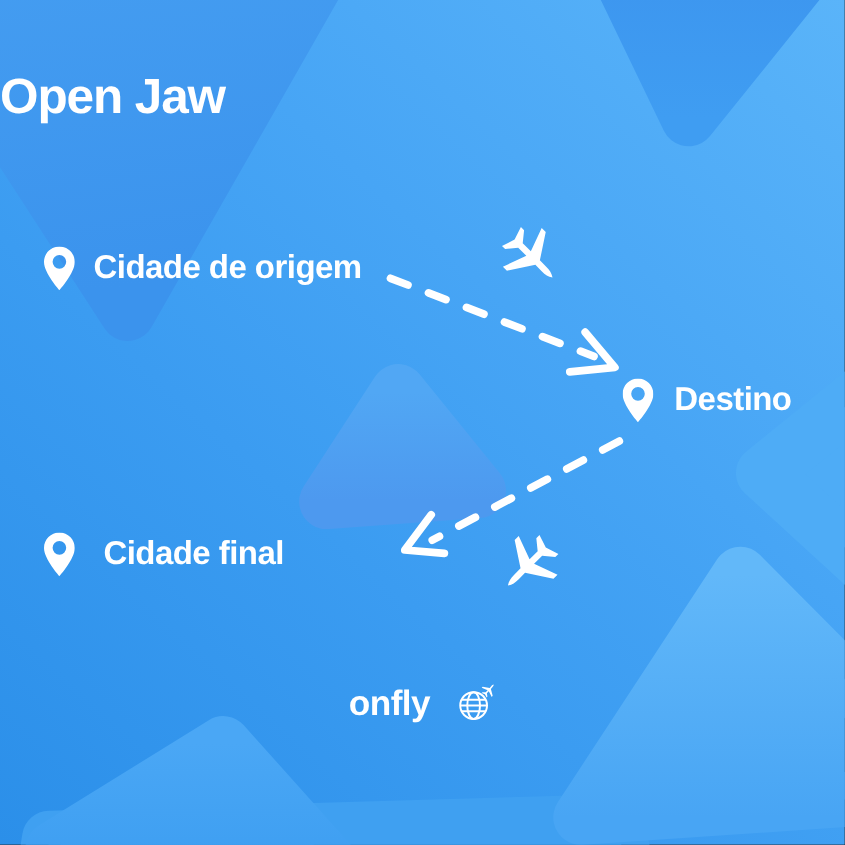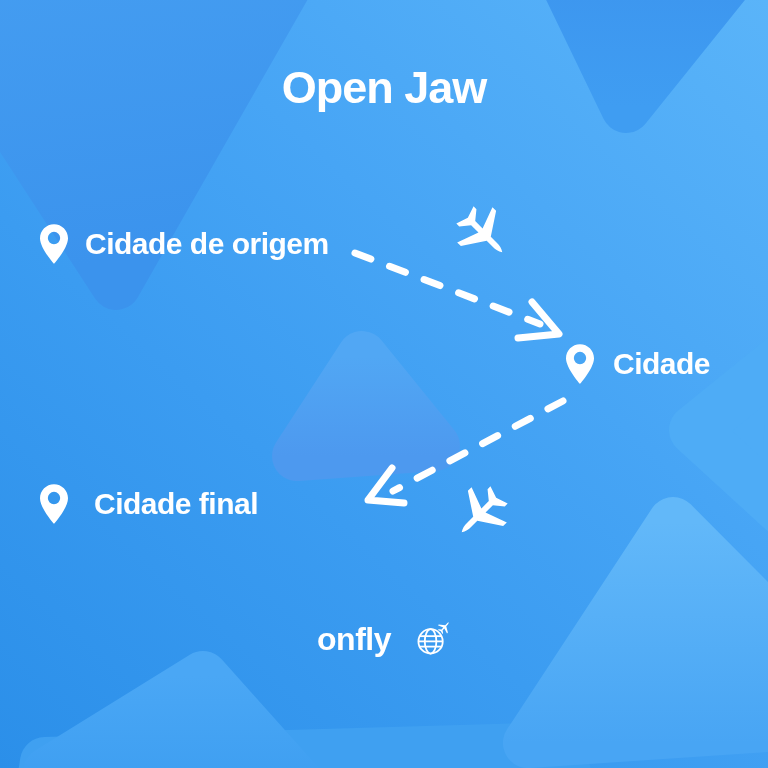--- a/index.html
+++ b/index.html
@@ -7,21 +7,20 @@
     position:relative;
     width:768px;height:768px;
     overflow:hidden;
     background:linear-gradient(222deg,#5AB4F9 0%,#47A5F5 38%,#3B9CF1 62%,#2B8FE9 100%);
     font-family:"Liberation Sans", sans-serif;
     -webkit-font-smoothing:antialiased;
   }
   .bg-shapes{position:absolute;inset:0;pointer-events:none;}
   .page-title{
     position:absolute;top:62px;left:0;width:100%;
-    text-align:center;
     font-size:45px;font-weight:700;letter-spacing:-1px;
     color:#FFFFFF;
   }
   .loc-row{
     position:absolute;display:flex;align-items:center;
   }
   .loc-row .label{
     font-size:30px;font-weight:700;letter-spacing:-0.5px;color:#FFFFFF;
     white-space:nowrap;
   }
@@ -101,21 +100,21 @@
     <svg width="28" height="40" viewBox="0 0 24 34">
       <path fill="#FFFFFF" fill-rule="evenodd" d="M12 0C5.37 0 0 5.37 0 12c0 8.6 12 22 12 22s12-13.4 12-22C24 5.37 18.63 0 12 0Zm0 6.6a5.3 5.3 0 1 1 0 10.6 5.3 5.3 0 0 1 0-10.6Z"></path>
     </svg>
     <span class="label">Cidade de origem</span>
   </div>
 
   <div class="loc-row row-destination">
     <svg width="28" height="40" viewBox="0 0 24 34">
       <path fill="#FFFFFF" fill-rule="evenodd" d="M12 0C5.37 0 0 5.37 0 12c0 8.6 12 22 12 22s12-13.4 12-22C24 5.37 18.63 0 12 0Zm0 6.6a5.3 5.3 0 1 1 0 10.6 5.3 5.3 0 0 1 0-10.6Z"></path>
     </svg>
-    <span class="label">Cidade</span>
+    <span class="label">Destino</span>
   </div>
 
   <div class="loc-row row-final">
     <svg width="28" height="40" viewBox="0 0 24 34">
       <path fill="#FFFFFF" fill-rule="evenodd" d="M12 0C5.37 0 0 5.37 0 12c0 8.6 12 22 12 22s12-13.4 12-22C24 5.37 18.63 0 12 0Zm0 6.6a5.3 5.3 0 1 1 0 10.6 5.3 5.3 0 0 1 0-10.6Z"></path>
     </svg>
     <span class="label">Cidade final</span>
   </div>
 
   <div class="logo-row">

